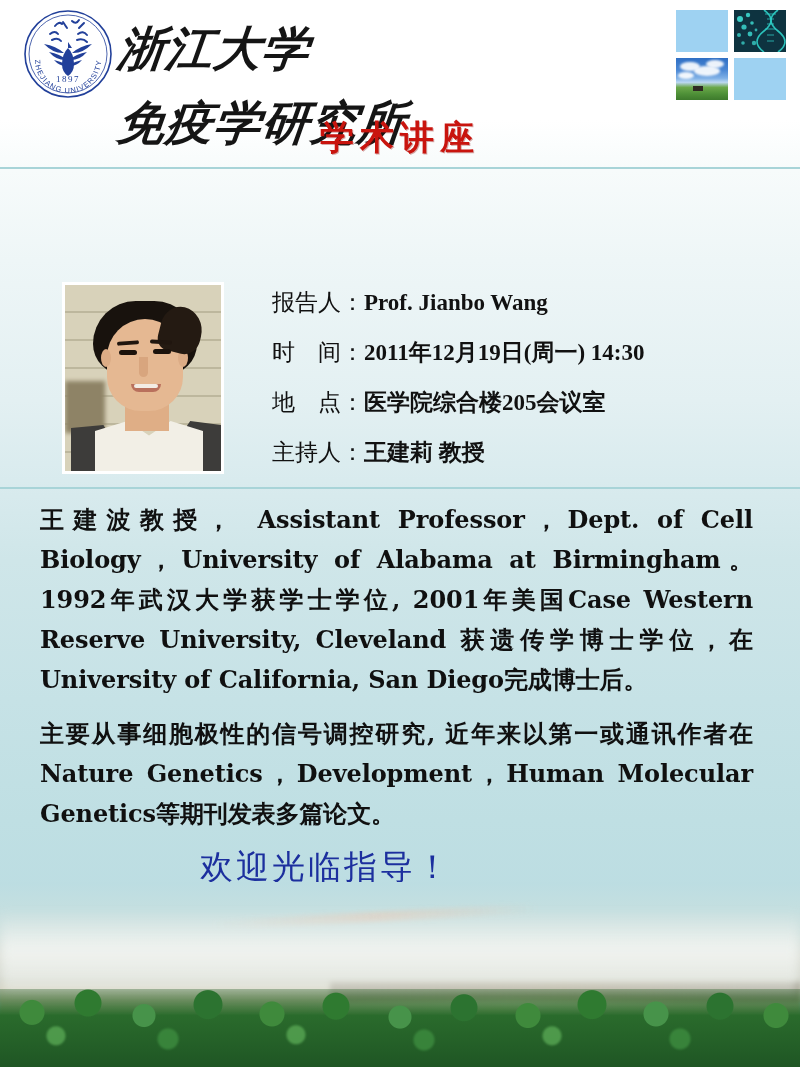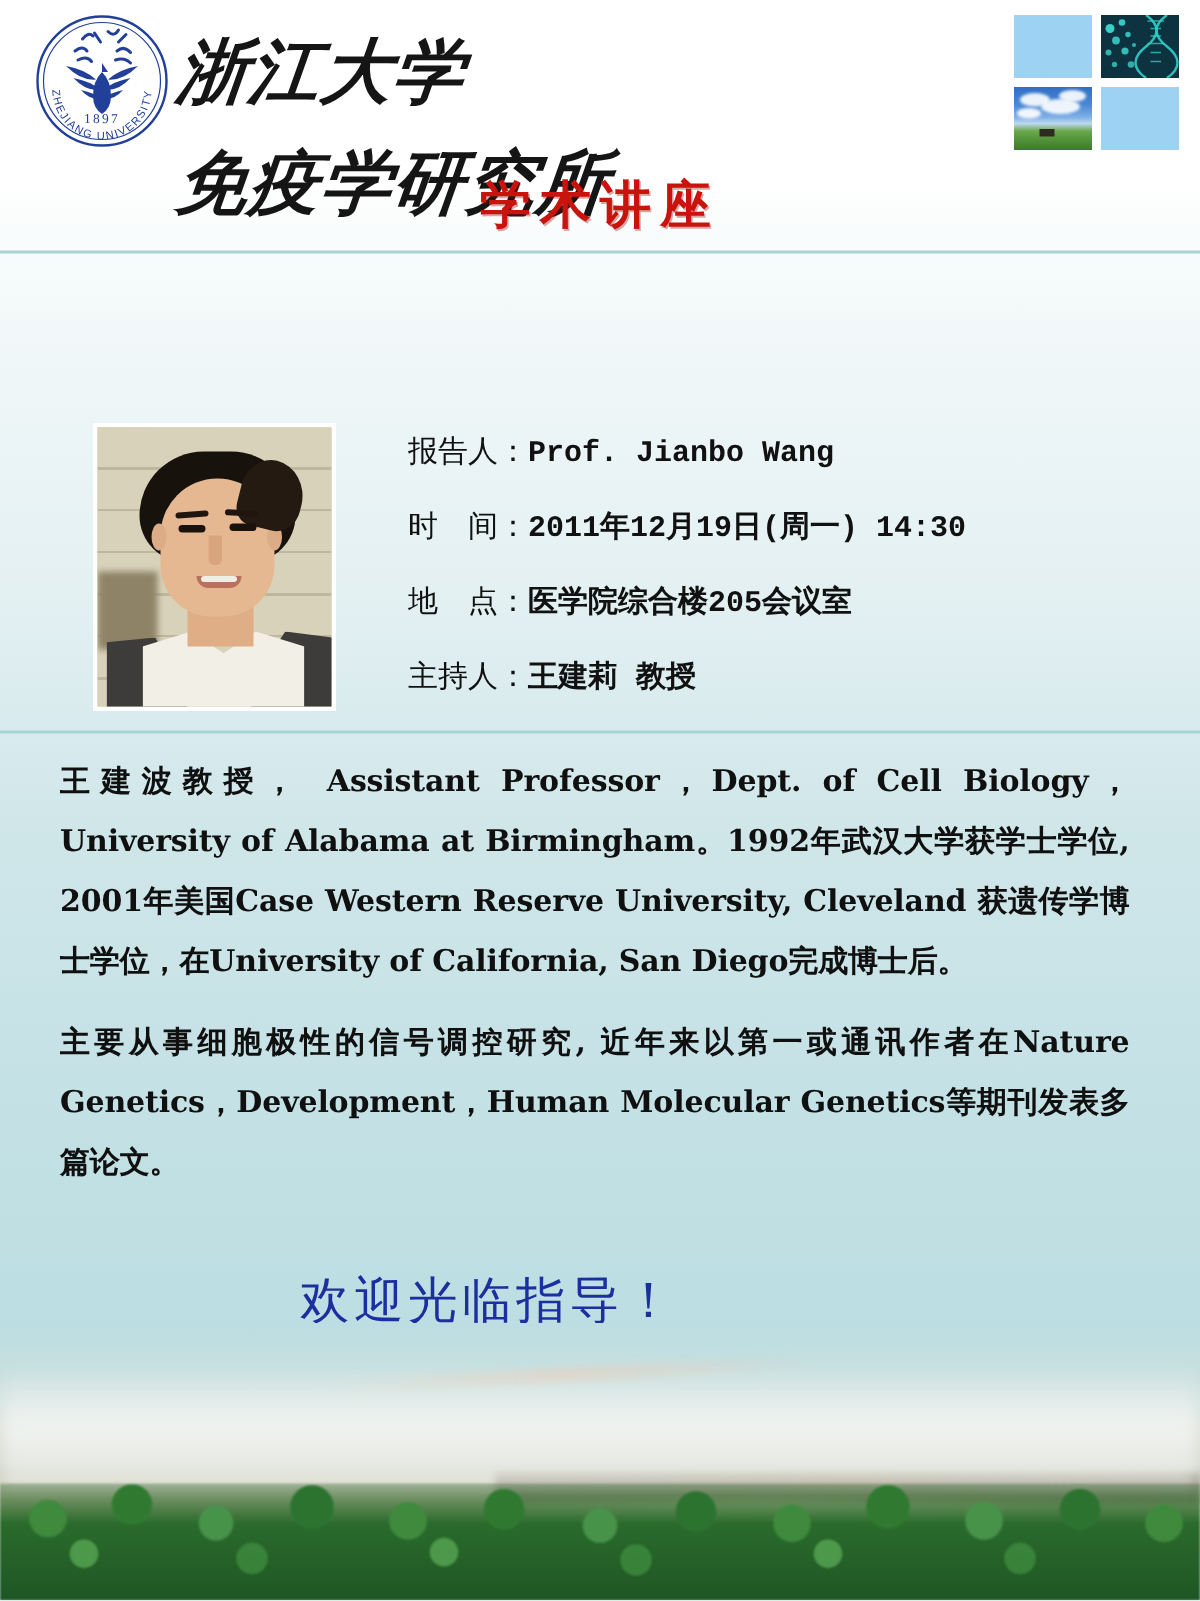--- a/index.html
+++ b/index.html
@@ -229,40 +229,40 @@
     clip-path: polygon(40% 0%, 100% 8%, 100% 100%, 0% 100%, 0% 62%);
   }
 
   .info-lines {
     position: absolute;
     left: 272px;
     top: 6px;
     width: 520px;
   }
   .info-row {
-    font-family: Liberation Mono, monospace;
-    font-size: 20px;
+    font-family: Liberation Serif, serif;
+    font-size: 23px;
     color: #111111;
     line-height: 50px;
     white-space: nowrap;
   }
   .info-label { font-weight: normal; }
   .info-value { font-weight: bold; }
 
   
   .bio {
     position: absolute;
     left: 40px;
     top: 500px;
     width: 726px;
   }
   .bio p {
     margin: 0 13px 14px 0;
     font-family: "DejaVu Serif", "Liberation Serif", serif;
-    font-size: 20px;
+    font-size: 24px;
     font-weight: bold;
     color: #101010;
     line-height: 40px;
     text-align: justify;
     letter-spacing: -0.1px;
   }
 
   
   .welcome {
     position: absolute;

